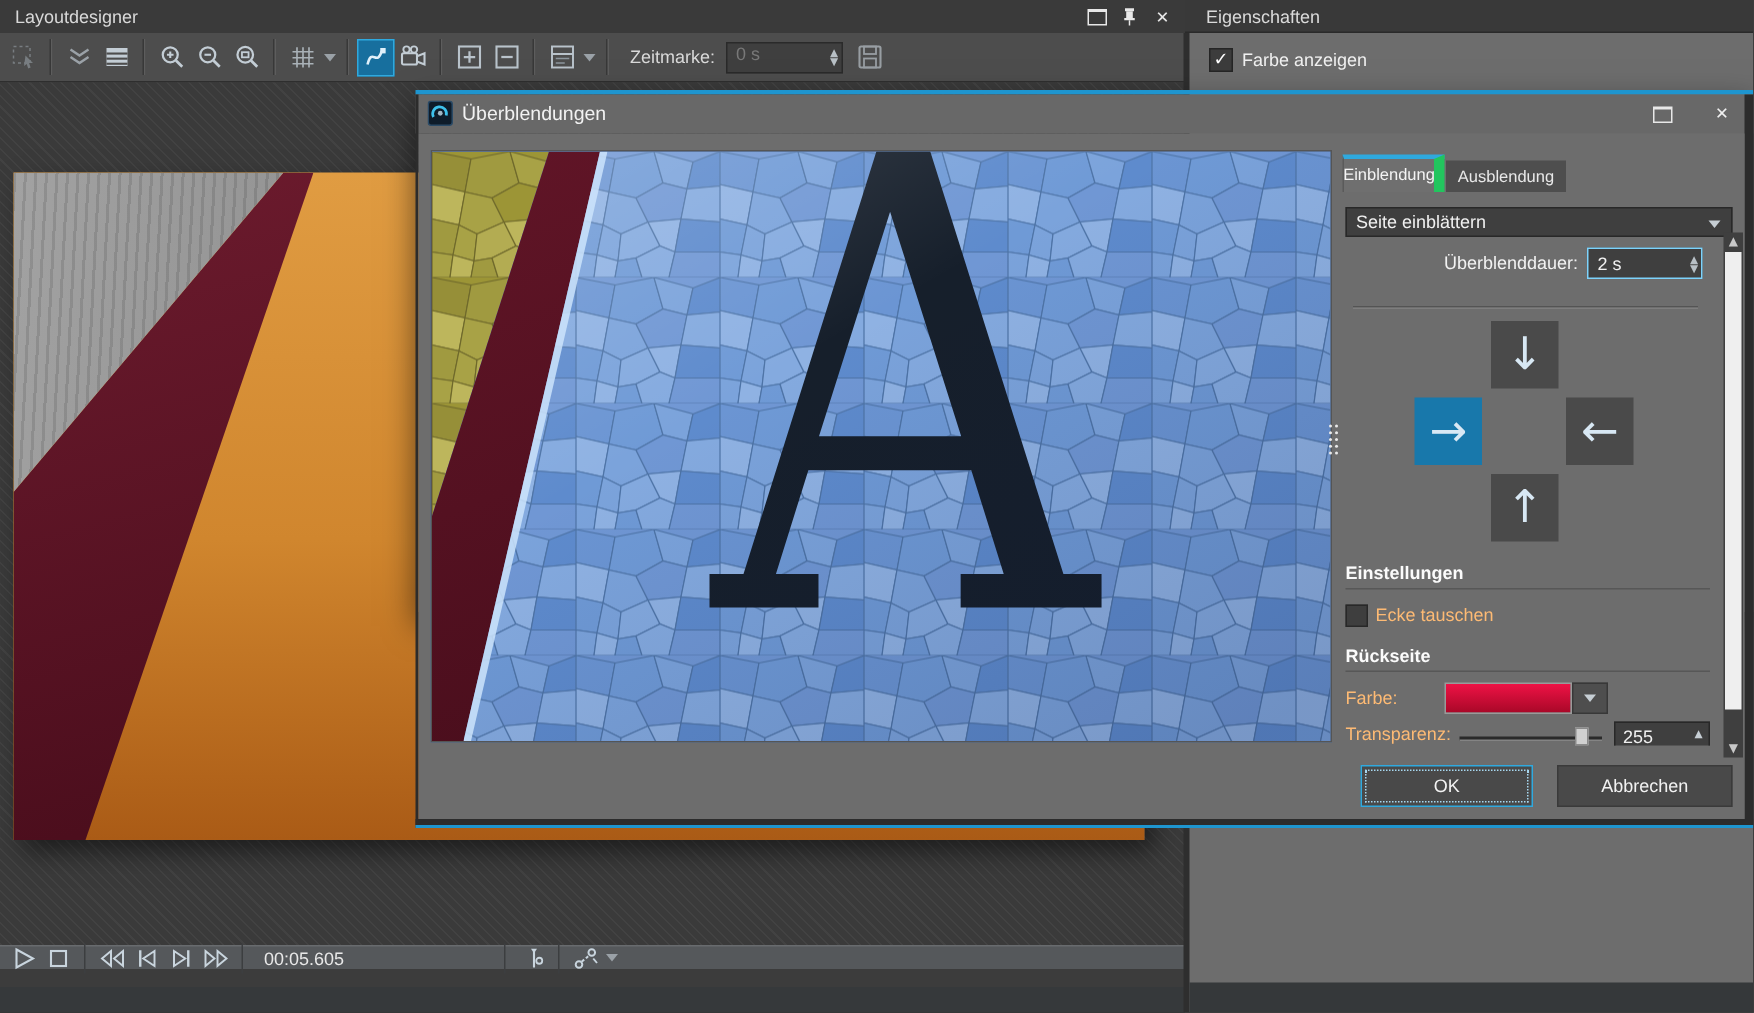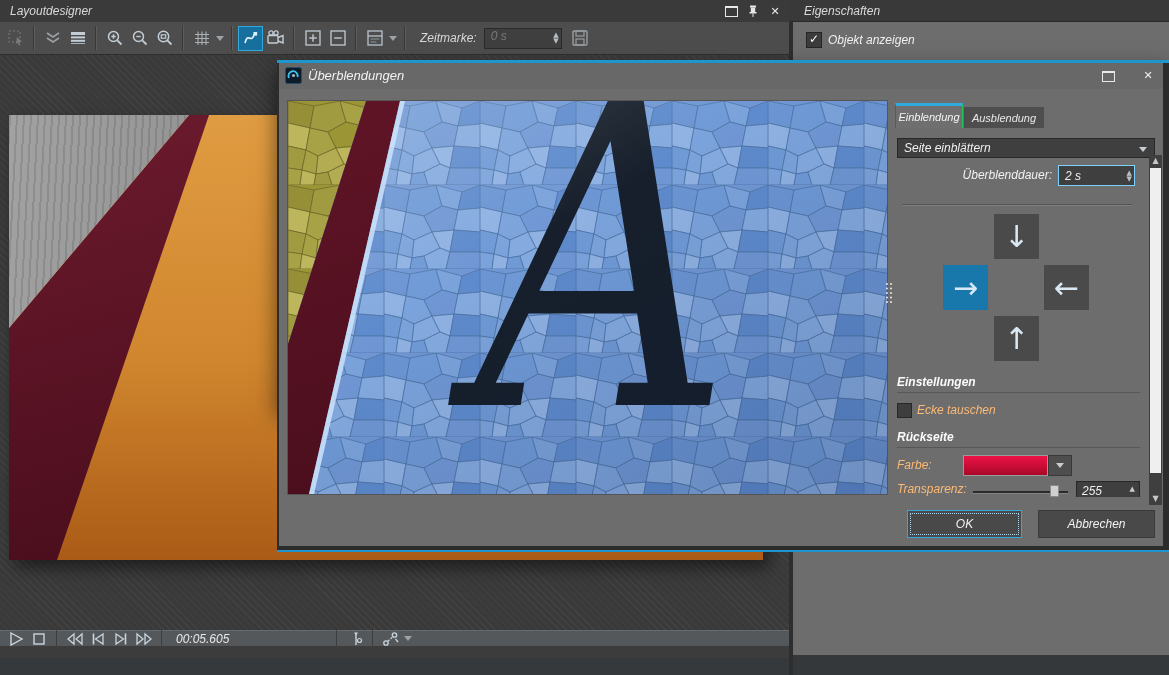--- a/index.html
+++ b/index.html
@@ -1,17 +1,17 @@
 <!DOCTYPE html>
 <html><head>
 <meta charset="utf-8">
 <style>
   html,body{margin:0;padding:0;background:#222;}
   .stage{position:relative;width:1169px;height:675px;overflow:hidden;
-         font-family:"Liberation Sans",sans-serif;background:#3c3c3c;font-style:italic;}
+         font-family:"Liberation Sans",sans-serif;background:#3c3c3c;}
   .abs{position:absolute;}
   .stripes{background:repeating-linear-gradient(45deg,#424242 0 1px,#3a3a3a 1px 5px);}
 
   
   .lw-title{left:0;top:0;width:790px;height:22px;background:#3a3a3a;color:#d9d9d9;
             font-size:12px;line-height:22px;padding-left:10px;box-sizing:border-box;}
   .lw-btns{left:724px;top:0;width:66px;height:22px;display:flex;align-items:center;gap:8px;}
   .winbtn{width:14px;height:14px;display:flex;align-items:center;justify-content:center;color:#e8e8e8;}
   .maxrect{width:11px;height:8px;border:1px solid #e8e8e8;border-top:2px solid #e8e8e8;}
   .closex{font-family:"DejaVu Sans",sans-serif;font-size:11px;font-weight:bold;}
@@ -83,21 +83,21 @@
            background:rgba(205,228,252,.85);}
   .pv-ov{clip-path:polygon(112px 0,599px 0,599px 393px,21px 393px);
          background:linear-gradient(150deg,rgba(255,255,255,.20) 0%,rgba(255,255,255,0) 38%,rgba(8,18,58,.17) 95%);}
   .letterA{left:95px;top:-61px;width:440px;text-align:center;font-family:"DejaVu Serif",serif;
            font-size:432px;line-height:1;color:#161f2b;transform:scaleX(.82);transform-origin:50% 50%;}
 
   .spl-dots{left:608px;top:222px;}
 
   .tab{display:flex;align-items:center;justify-content:center;font-size:11px;box-sizing:border-box;}
   .tab1{left:618px;top:43px;width:68px;height:25px;background:#6f6f6f;color:#f4f4f4;
-        border-top:3px solid #2fa9de;border-left:1px solid #5a5a5a;border-right:1px solid #22c55e;}
+        border-top:3px solid #2fa9de;border-left:1px solid #5a5a5a;border-right:7px solid #22c55e;}
   .tab2{left:687px;top:47px;width:80px;height:21px;background:#4e4e4e;color:#e8e8e8;}
 
   .combo{left:620px;top:78px;width:258px;height:20px;background:#3f3f3f;border:1px solid #282828;
          color:#f0f0f0;font-size:12px;display:flex;align-items:center;padding-left:6px;
          box-sizing:border-box;}
   .combo .caret{position:absolute;right:5px;top:8px;border-top-color:#c6ced4;}
 
   .dur-label{left:620px;top:108px;width:155px;text-align:right;color:#f2f2f2;font-size:12px;}
   .dur-box{left:781px;top:105px;width:77px;height:21px;background:#3f3f3f;border:1px solid #7dd3fc;
            color:#f0f0f0;font-size:12px;display:flex;align-items:center;padding-left:6px;box-sizing:border-box;}
@@ -336,21 +336,21 @@
   </div>
   <div class="abs bottom-strip"></div>
 
   <div class="abs rp"></div>
   <div class="abs rp-head">
     <span>Eigenschaften</span>
   </div>
   <div class="abs" style="left:806px;top:32px;">
     <span class="chkbox" style="display:block;"><span>✓</span></span>
   </div>
-  <div class="abs rp-chklabel" style="left:828px;top:33px;">Objekt anzeigen</div>
+  <div class="abs rp-chklabel" style="left:828px;top:33px;">Farbe anzeigen</div>
   <div class="abs rp-divider"></div>
   <div class="abs rp-bottom"></div>
 
   <div class="abs dlg">
     <div class="abs dlg-topline"></div>
     <div class="abs dlg-tb"></div>
     <div class="abs" style="left:8px;top:7px;">
       <svg class="icon-svg" width="17" height="17" viewBox="0 0 17 17">
         <rect x="0.5" y="0.5" width="16" height="16" rx="2" fill="#0e1c2a" stroke="#2a4a66"></rect>
         <path d="M4,11 A4.6,4.6 0 1 1 12.5,10" fill="none" stroke="#3ec1ec" stroke-width="1.8"></path>

